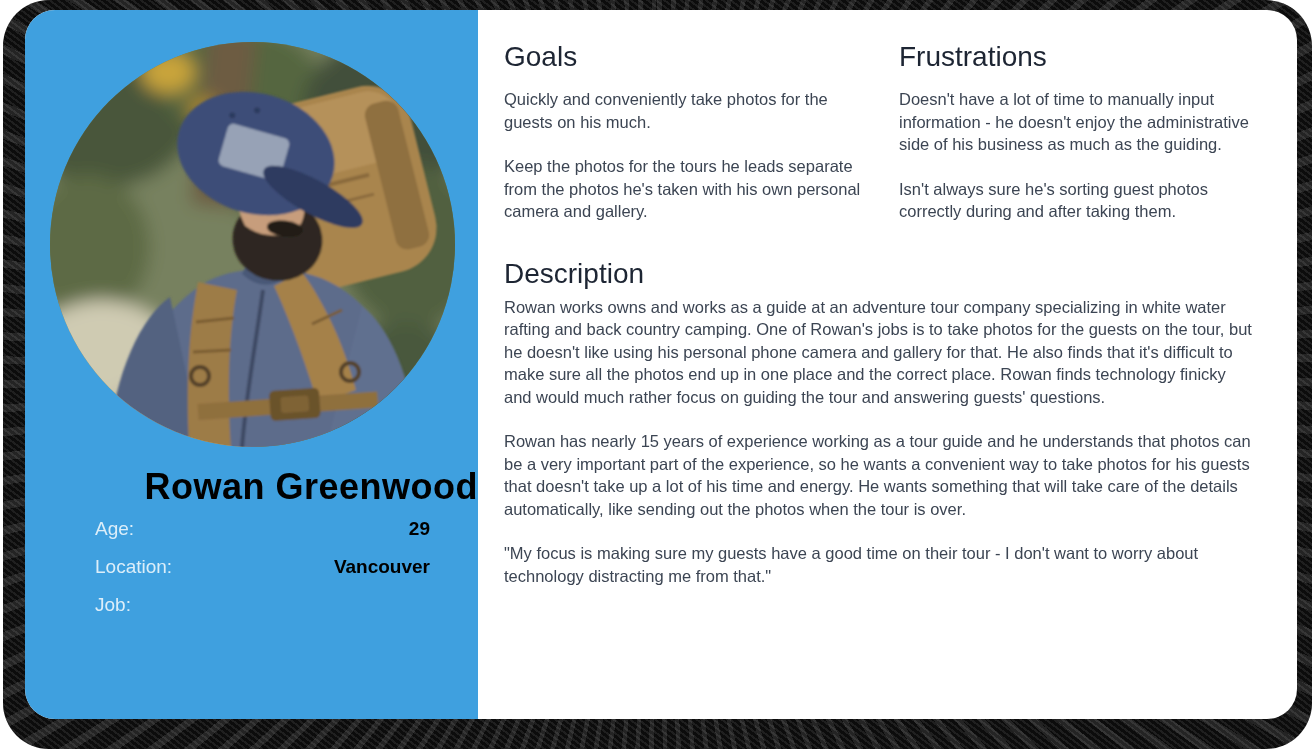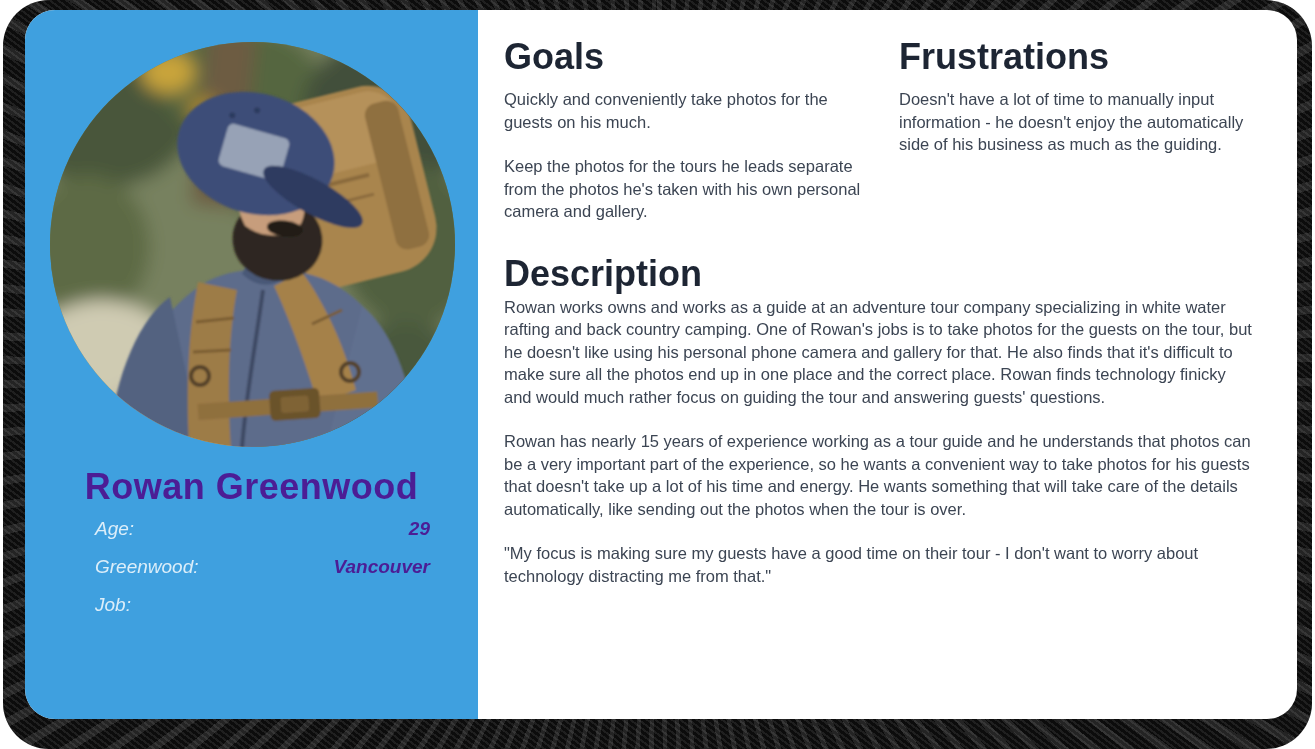--- a/index.html
+++ b/index.html
@@ -15,31 +15,31 @@
   }
 
   .card { position:absolute; left:25px; top:10px; width:1272px; height:709px; border-radius:30px;
           background:#fff; overflow:hidden; display:flex; }
 
   
   .panel { position:relative; width:453px; flex:0 0 453px; background:var(--panel-blue,#3fa0df); }
   .photo { position:absolute; left:25px; top:32px; width:405px; height:405px; border-radius:50%;
            overflow:hidden; background:#6f7b57; }
   .photo svg { display:block; width:405px; height:405px; }
-  .persona-name { position:absolute; top:456px; left:0; width:100%; text-align:center;
-                  color:#4c1d95; font-size:36px; font-weight:bold; letter-spacing:0.5px; }
+  .persona-name { position:absolute; top:456px; left:0; width:100%; text-align:right;
+                  color:#000000; font-size:36px; font-weight:bold; letter-spacing:0.5px; }
   .details { position:absolute; top:509px; left:70px; right:48px; }
   .detail-row { display:flex; justify-content:space-between; align-items:baseline;
-                line-height:20px; margin-bottom:18px;font-style:italic; }
+                line-height:20px; margin-bottom:18px; }
   .detail-label { color:rgba(255,255,255,0.82); font-size:19px; }
-  .detail-value { color:#4c1d95; font-size:19px; font-weight:bold; }
+  .detail-value { color:#000000; font-size:19px; font-weight:bold; }
 
   
   .content { flex:1 1 auto; padding:30px 42px 14px 26px; color:var(--body-text,#3c4553); }
-  h2 { color:var(--heading,#1d2533); font-size:36px; font-weight:bold; line-height:34px; margin:0 0 14px 0; }
+  h2 { color:var(--heading,#1d2533); font-size:28px; font-weight:normal; line-height:34px; margin:0 0 14px 0; }
   .cols { display:flex; gap:38px; }
   .col { width:357px; flex:0 0 357px; }
   p { font-size:16.5px; line-height:22.5px; margin:0 0 22px 0; }
   .description { margin-top:6px; }
   .description h2 { margin-bottom:5px;margin-top:12px; }
   .description p { margin-bottom:22px; }
   .description p:last-child { margin-bottom:0; }
 </style>
 </head>
 <body>
@@ -124,41 +124,42 @@
       </div>
 
       <div class="persona-name">Rowan Greenwood</div>
 
       <div class="details">
         <div class="detail-row">
           <span class="detail-label">Age:</span>
           <span class="detail-value">29</span>
         </div>
         <div class="detail-row">
-          <span class="detail-label">Greenwood:</span>
+          <span class="detail-label">Location:</span>
           <span class="detail-value">Vancouver</span>
         </div>
         <div class="detail-row">
           <span class="detail-label">Job:</span>
         </div>
       </div>
     </aside>
 
     <main class="content">
       <div class="cols">
 
         <section class="col">
           <h2>Goals</h2>
           <p>Quickly and conveniently take photos for the guests on his much.</p>
           <p>Keep the photos for the tours he leads separate from the photos he's taken with his own personal camera and gallery.</p>
         </section>
 
         <section class="col">
           <h2>Frustrations</h2>
-          <p>Doesn't have a lot of time to manually input information - he doesn't enjoy the automatically side of his business as much as the guiding.</p>
+          <p>Doesn't have a lot of time to manually input information - he doesn't enjoy the administrative side of his business as much as the guiding.</p>
+          <p>Isn't always sure he's sorting guest photos correctly during and after taking them.</p>
         </section>
       </div>
 
       <section class="description">
         <h2>Description</h2>
         <p>Rowan works owns and works as a guide at an adventure tour company specializing in white water rafting and back country camping. One of Rowan's jobs is to take photos for the guests on the tour, but he doesn't like using his personal phone camera and gallery for that. He also finds that it's difficult to make sure all the photos end up in one place and the correct place. Rowan finds technology finicky and would much rather focus on guiding the tour and answering guests' questions.</p>
         <p>Rowan has nearly 15 years of experience working as a tour guide and he understands that photos can be a very important part of the experience, so he wants a convenient way to take photos for his guests that doesn't take up a lot of his time and energy. He wants something that will take care of the details automatically, like sending out the photos when the tour is over.</p>
         <p>"My focus is making sure my guests have a good time on their tour - I don't want to worry about technology distracting me from that."</p>
       </section>
     </main>

